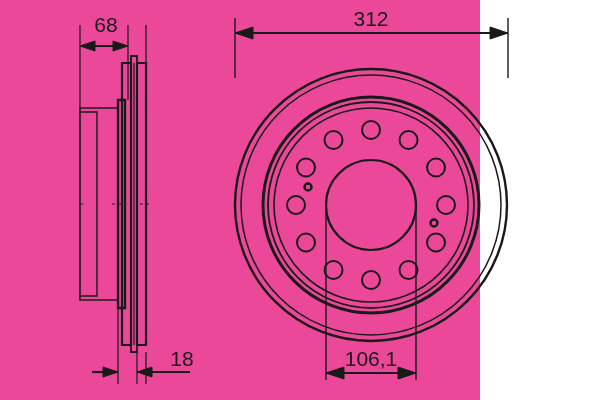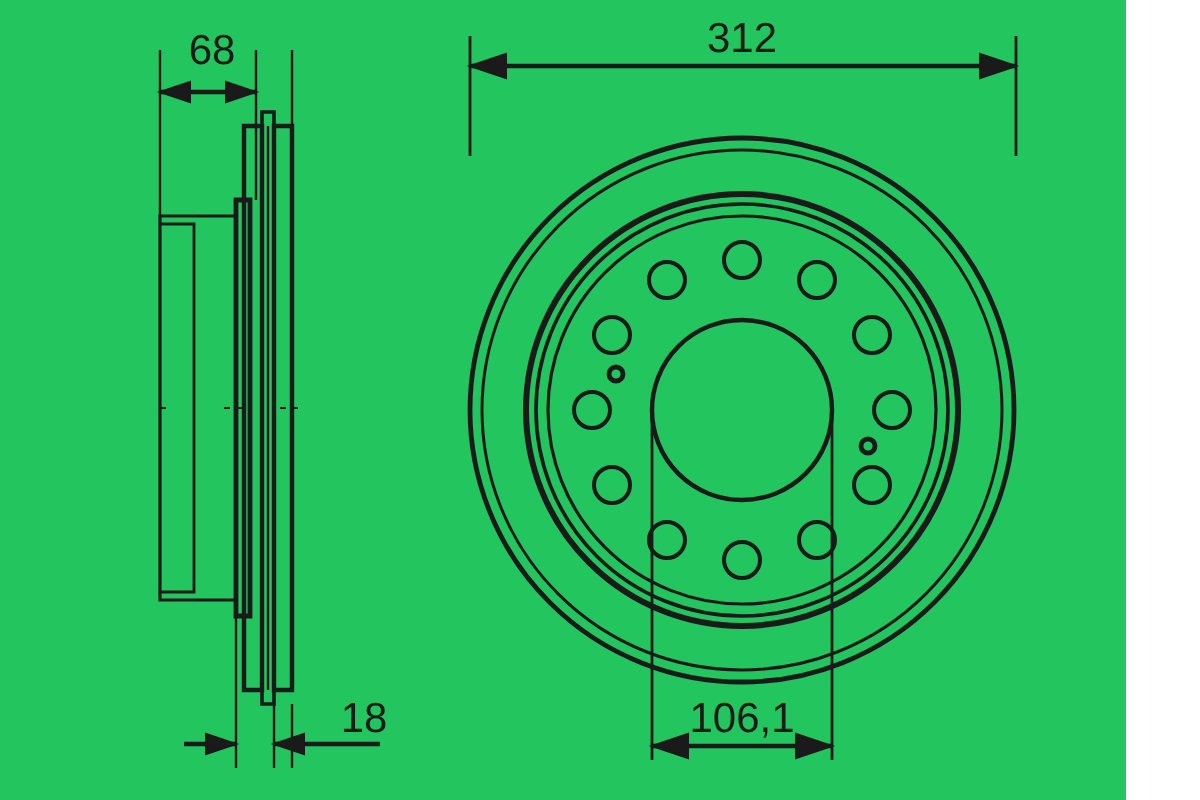--- a/index.html
+++ b/index.html
@@ -8,23 +8,23 @@
     background: #ffffff;
   }
   body {
     width: 600px;
     height: 400px;
     overflow: hidden;
     font-family: "Liberation Sans", sans-serif;
   }
   #drawing-root {
     position: relative;
-    width: 563px;
+    width: 480px;
     height: 400px;
-    background: #22c55e;
+    background: #ec4899;
   }
   svg.tech-drawing {
     display: block;
     width: 600px;
     height: 400px;
   }
   .dim-text {
     font-family: "Liberation Sans", sans-serif;
     font-size: 21px;
     fill: #1a1a1a;

